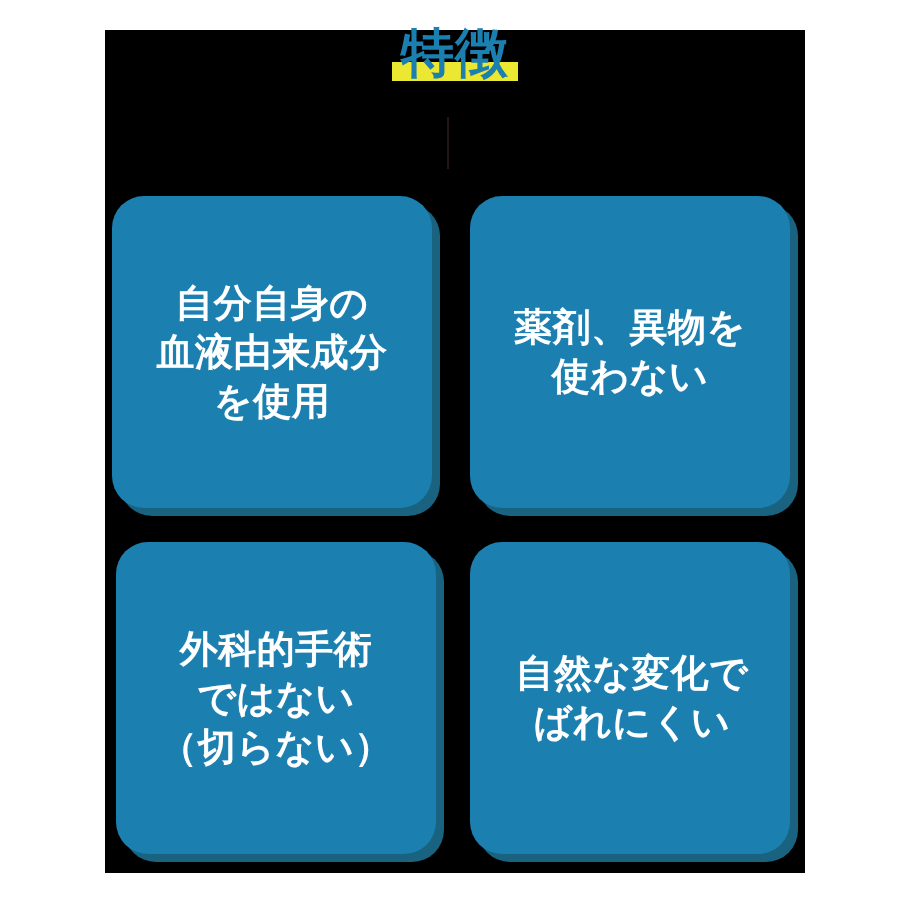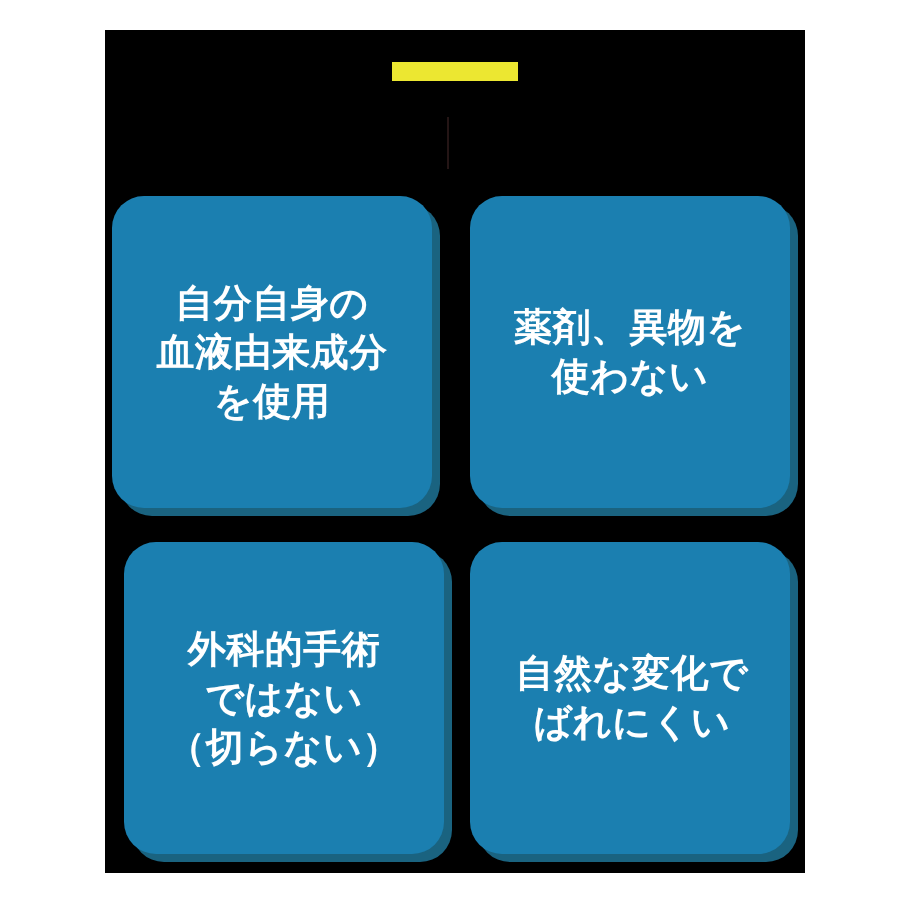--- a/index.html
+++ b/index.html
@@ -88,21 +88,21 @@
     border-radius: 32px;
     box-shadow: 8px 8px 0 0 #1a6380;
     display: flex;
     align-items: center;
     justify-content: center;
     box-sizing: border-box;
     padding: 0 10px;
   }
   .card-0 { left: 0px;   top: 0px; }
   .card-1 { left: 358px; top: 0px; }
-  .card-2 { left: 12px;   top: 346px; }
+  .card-2 { left: 4px;   top: 346px; }
   .card-3 { left: 358px; top: 346px; padding-left: 14px; }
 
   .card-text {
     color: #ffffff;
     font-size: 38px;
     line-height: 49px;
     font-weight: 700;
     text-align: center;
     letter-spacing: 0.5px;
     white-space: pre-line;
@@ -111,20 +111,21 @@
 </style>
 </head>
 <body>
 
 <div id="stage">
 
   <div id="panel"></div>
 
   <div id="title-block">
     <div id="title-highlight"></div>
+    <div id="title-text">特徴</div>
   </div>
 
   <div id="connector"></div>
 
   <div id="cards">
 
     <div class="card card-1">
       <div class="card-text">薬剤、異物を
 使わない</div>
     </div>

